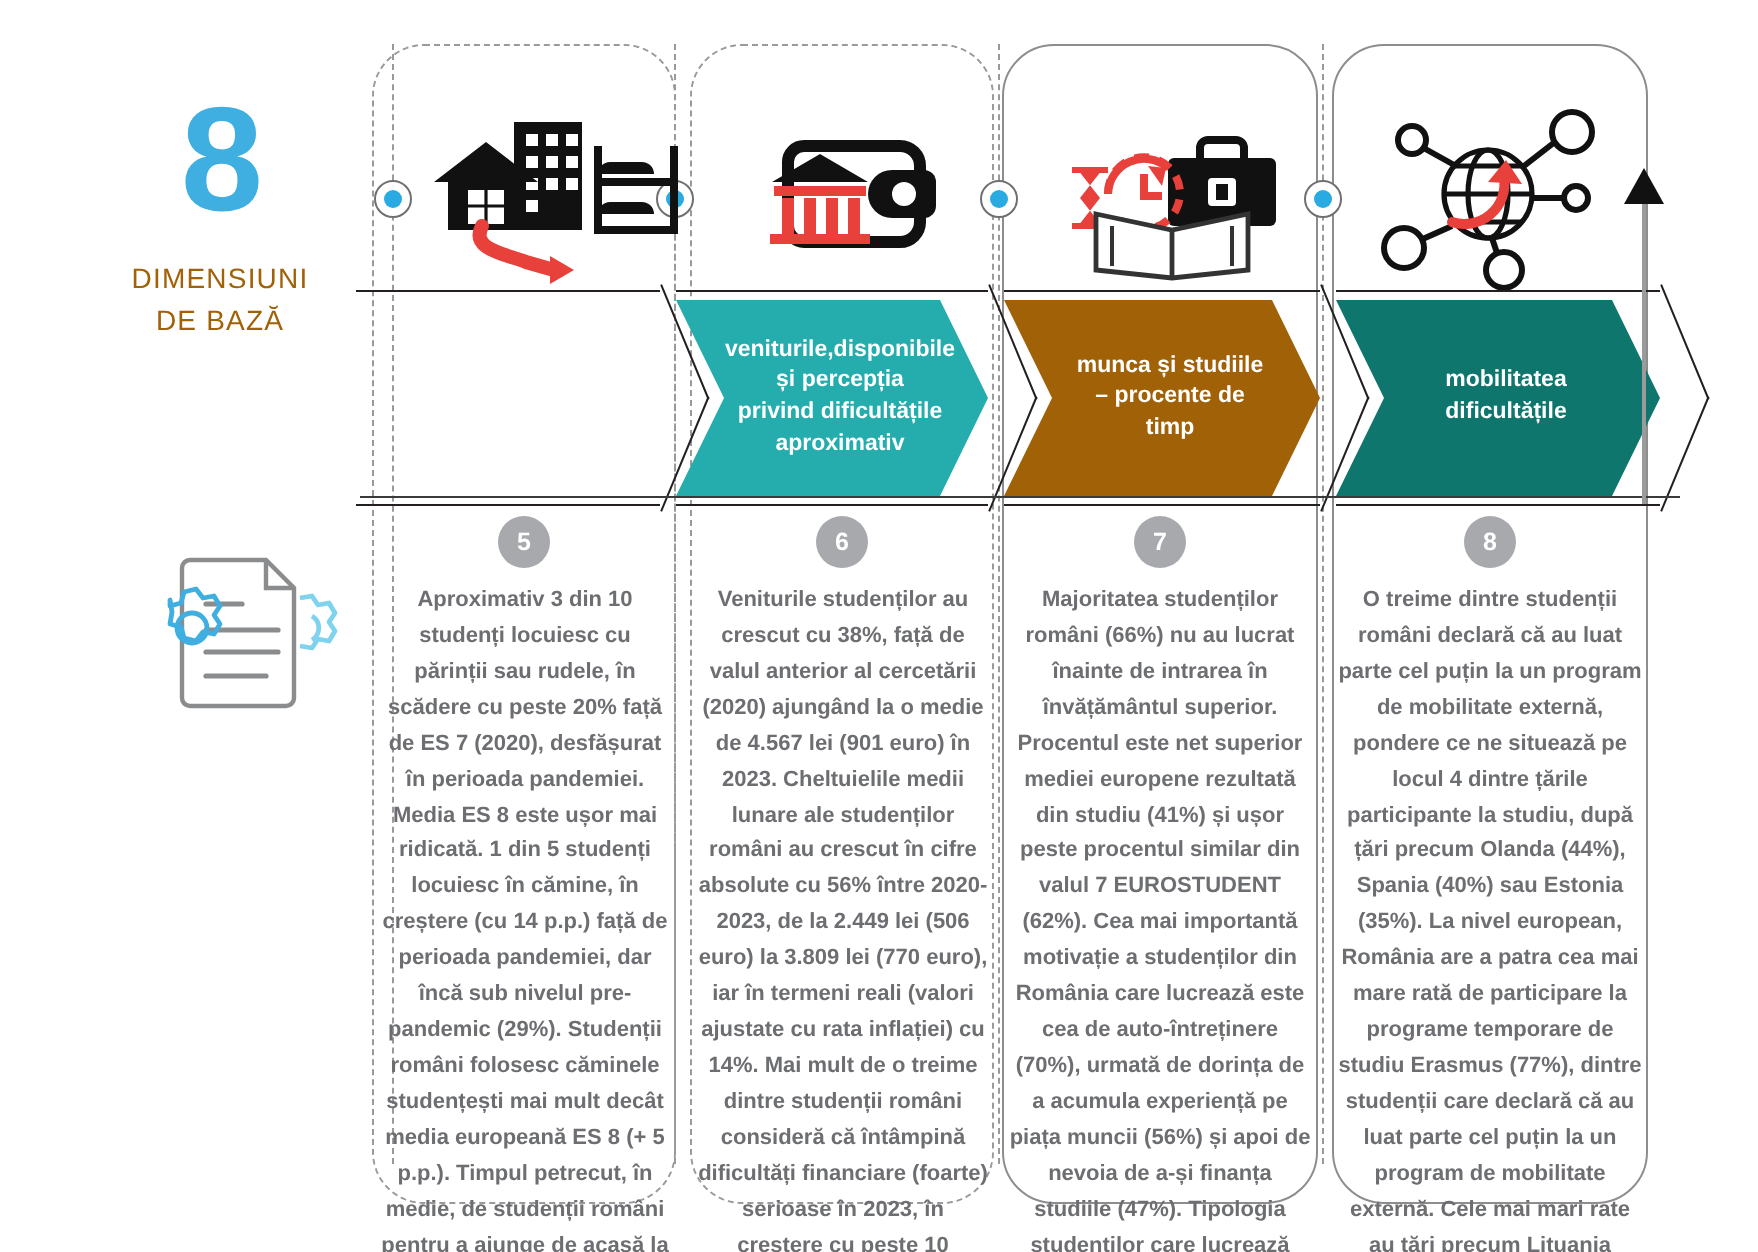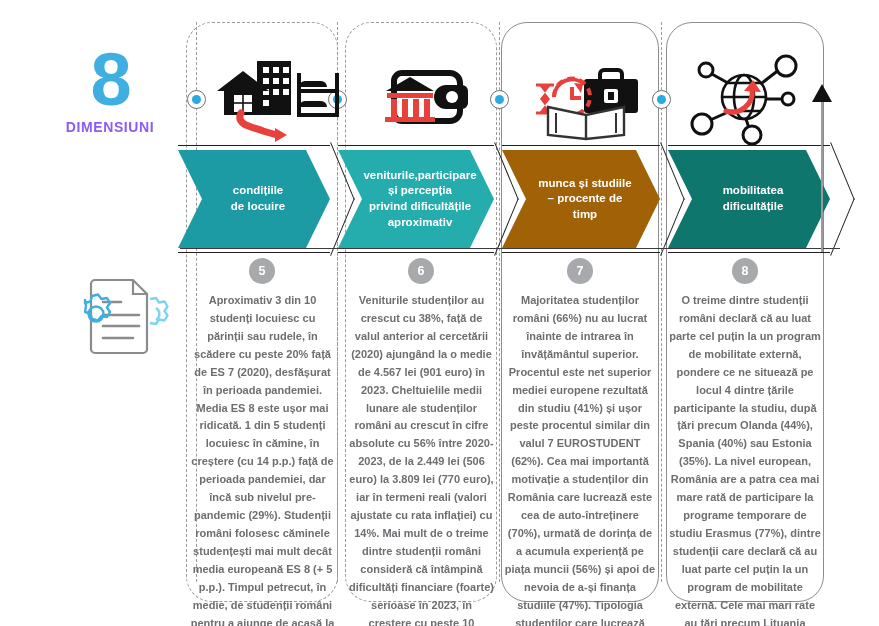--- a/index.html
+++ b/index.html
@@ -14,21 +14,21 @@
   }
   #stage { position:absolute; inset:0; }
 
   
   .left-panel { position:absolute; left:40px; top:45px; width:140px; text-align:center; }
   .big-number {
     font-size: 74px; font-weight: 700; color:#3FAEE0;
     line-height: 0.95; letter-spacing:-2px;
   }
   .title-lines {
-    margin-top: 2px; color:#8b5cf6; font-weight:700;
+    margin-top: 14px; color:#a16207; font-weight:400;
     font-size: 14px; letter-spacing: 0.6px; line-height: 1.5;
   }
   .doc-icon-wrap { position:absolute; left:55px; top:258px; width:130px; height:105px; }
 
   
   .col-frame {
     position:absolute; top:22px; height:580px;
     border-radius: 26px;
   }
   .col-frame.dashed { border: 1.2px dashed #9a9a9a; }
@@ -106,20 +106,21 @@
 </style>
 </head>
 <body>
 
 <div id="stage">
 
   <div class="left-panel">
     <div class="big-number">8</div>
     <div class="title-lines">
       <div>DIMENSIUNI</div>
+      <div>DE BAZĂ</div>
     </div>
   </div>
 
   <div class="doc-icon-wrap">
     <svg width="130" height="105" viewBox="0 0 130 105">
       <path d="M40 22 h38 l14 14 v55 a4 4 0 0 1 -4 4 h-48 a4 4 0 0 1 -4 -4 v-65 a4 4 0 0 1 4 -4 z" fill="none" stroke="#8a8c8e" stroke-width="2.2"></path>
       <path d="M78 22 v14 h14" fill="none" stroke="#8a8c8e" stroke-width="2.2"></path>
       <line x1="48" y1="44" x2="66" y2="44" stroke="#8a8c8e" stroke-width="2.6" stroke-linecap="round"></line>
       <line x1="48" y1="57" x2="84" y2="57" stroke="#8a8c8e" stroke-width="2.6" stroke-linecap="round"></line>
       <line x1="48" y1="68" x2="84" y2="68" stroke="#8a8c8e" stroke-width="2.6" stroke-linecap="round"></line>
@@ -260,29 +261,23 @@
       <path d="M62 36 l9 -11 8 12 z" fill="#E8403A"></path>
     </svg>
   </div>
 
   <div class="chev-row">
     <div class="chev-outline" style="left:0px; width:152px;"></div>
     <div class="chev-outline" style="left:160px; width:156px;"></div>
     <div class="chev-outline" style="left:324px; width:158px;"></div>
     <div class="chev-outline" style="left:490px; width:162px;"></div>
 
-    <div class="chev" style="left:0px; width:152px; background:#1C9BA5;">
-      <div>
-        <span>condițiile</span>
-        <span>de locuire</span>
-      </div>
-    </div>
     <div class="chev" style="left:160px; width:156px; background:#25ADAE;">
       <div>
-        <span>veniturile,participare</span>
+        <span>veniturile,disponibile</span>
         <span>și percepția</span>
         <span>privind dificultățile</span>
         <span>aproximativ</span>
       </div>
     </div>
     <div class="chev" style="left:324px; width:158px; background:#a16207;">
       <div>
         <span>munca și studiile</span>
         <span>– procente de timp</span>
       </div>

